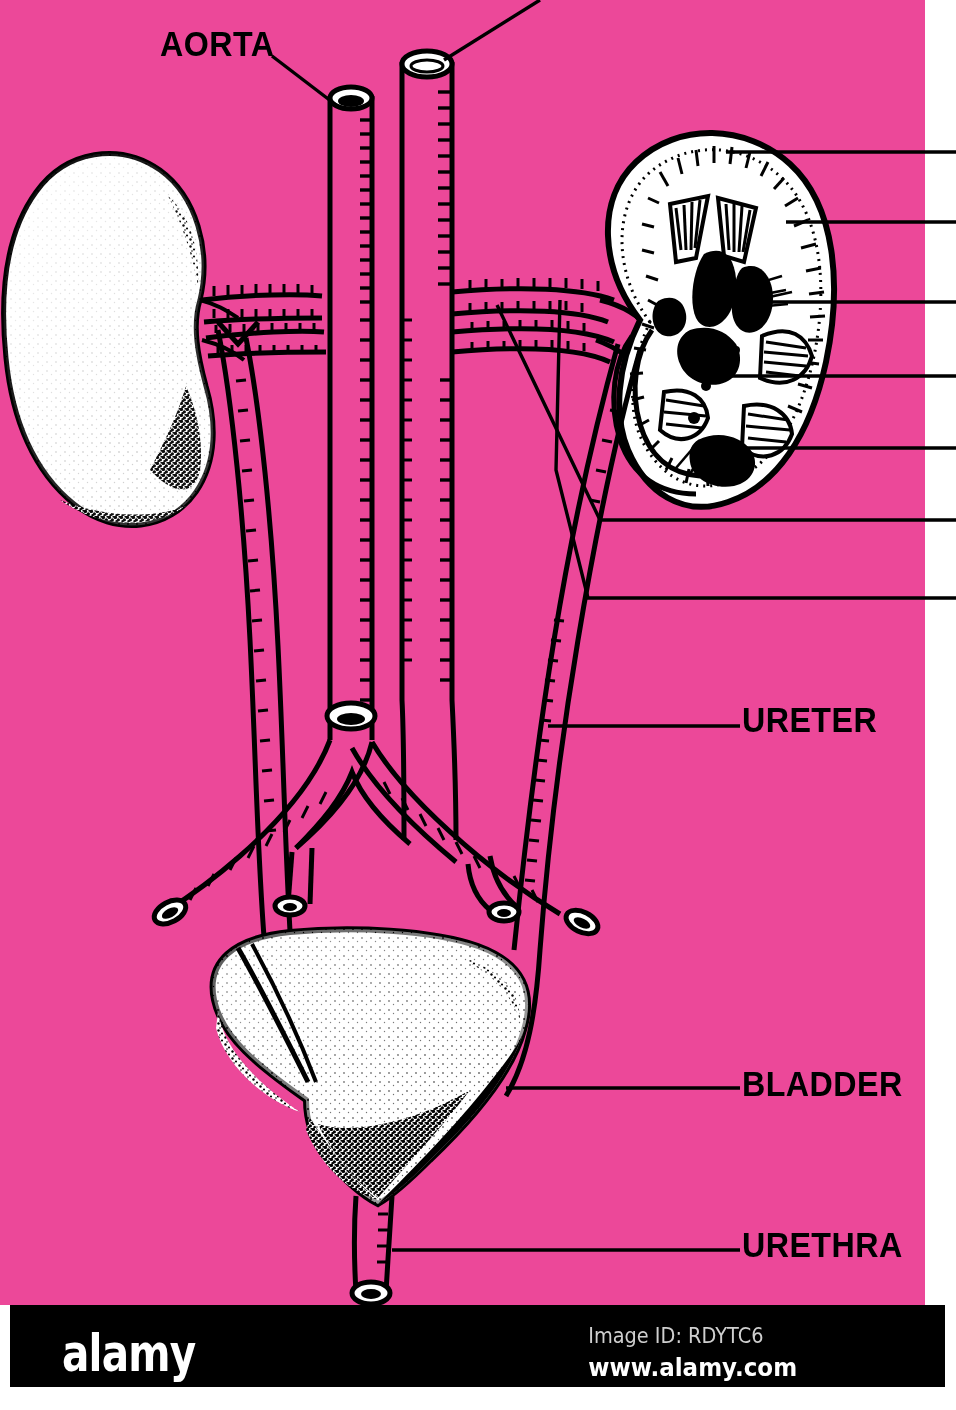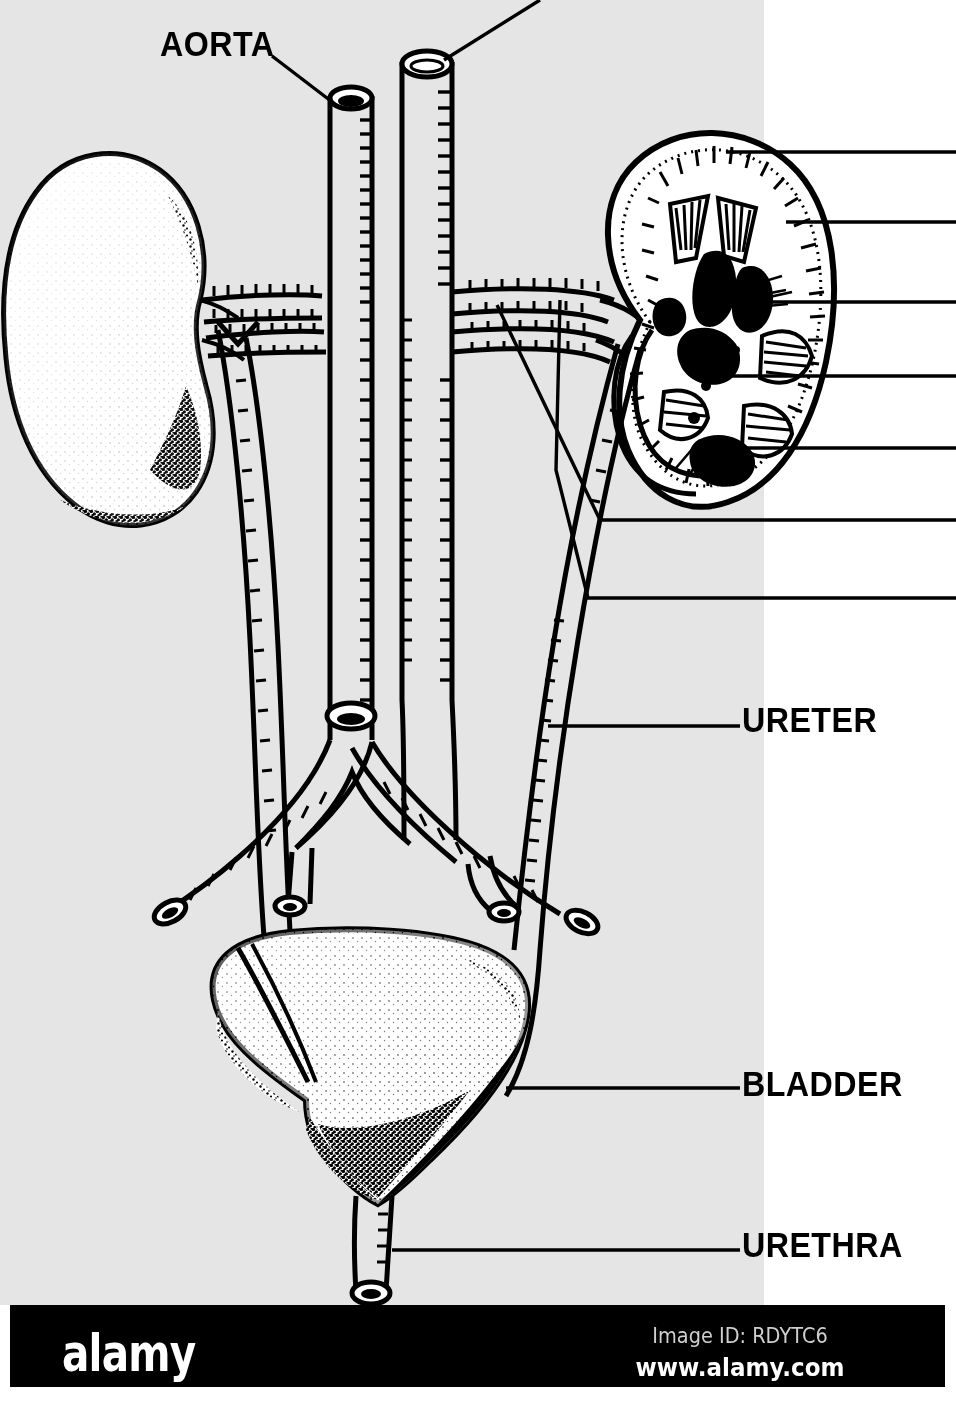--- a/index.html
+++ b/index.html
@@ -2,22 +2,22 @@
 <html><head>
 <meta charset="utf-8">
 <style>
   html,body{margin:0;padding:0;background:#ffffff;}
   body{
     width:956px;height:1410px;position:relative;overflow:hidden;
     font-family:"Liberation Sans", sans-serif;
   }
 
   .figure-area{
-    position:absolute;left:0;top:0;width:764px;height:1305px;
-    background:#e5e5e5;
+    position:absolute;left:0;top:0;width:925px;height:1305px;
+    background:#ec4899;
   }
   .figure-svg{position:absolute;left:0;top:0;width:956px;height:1305px;}
 
   .label{
     position:absolute;
     font-family:"Liberation Sans", sans-serif;
     font-weight:700;
     color:#000000;
     letter-spacing:0.5px;
     white-space:nowrap;
@@ -38,21 +38,21 @@
     color:#ffffff;
     font-family:"DejaVu Sans", sans-serif;
     font-weight:700;
     font-size:52px;
     letter-spacing:-1px;
     transform:scaleX(0.78);
     transform-origin:left top;
     line-height:1;
   }
   .wm-right{
-    position:absolute;right:40px;top:18px;text-align:center;width:330px;
+    position:absolute;right:40px;top:18px;width:330px;
   }
   .wm-imageid{
     color:#cfcfcf;
     font-family:"DejaVu Sans", sans-serif;
     font-size:21px;
     line-height:1.3;
     display:block;
     transform:scaleX(0.92);
   }
   .wm-url{

